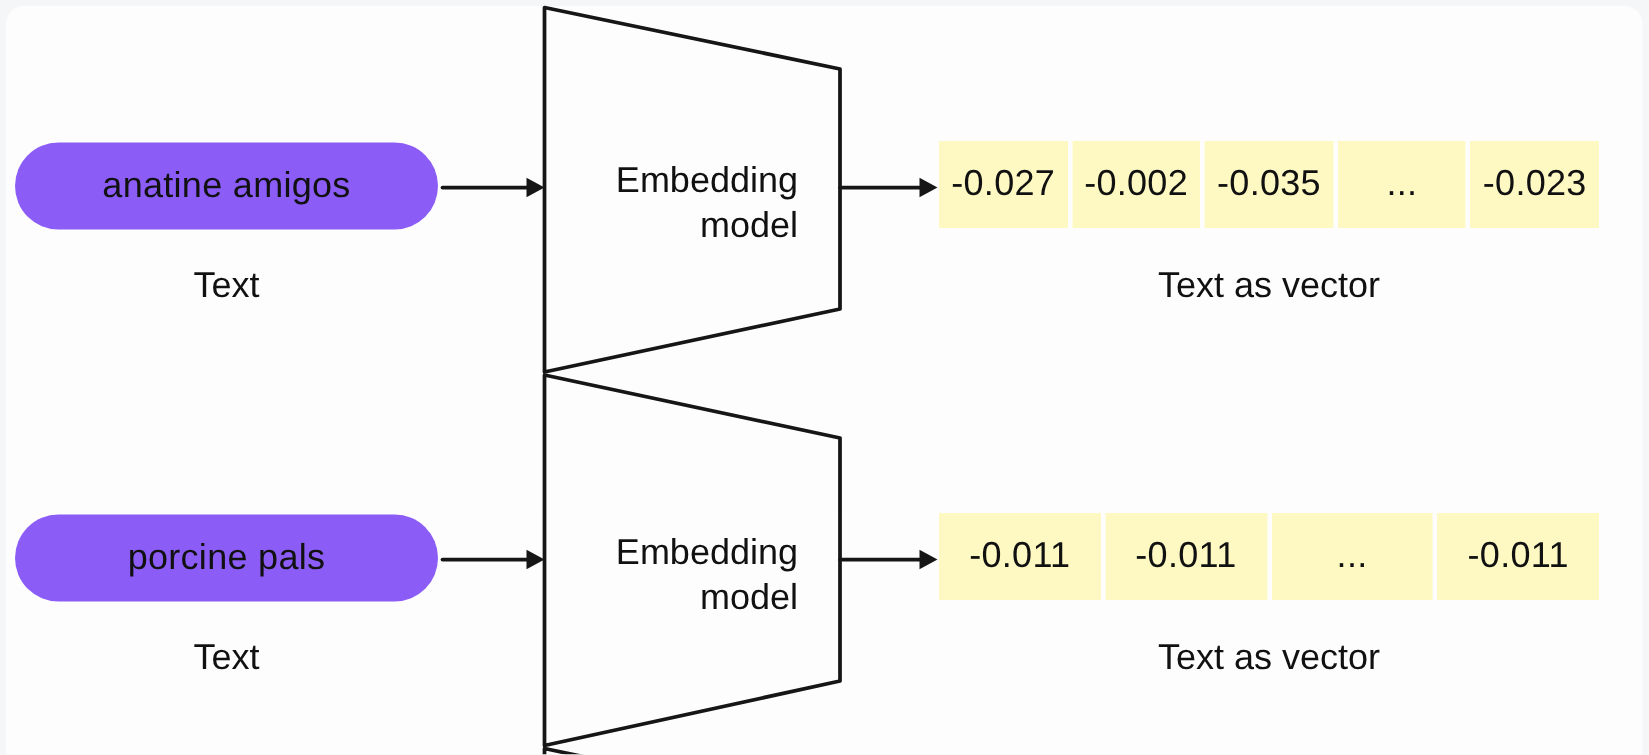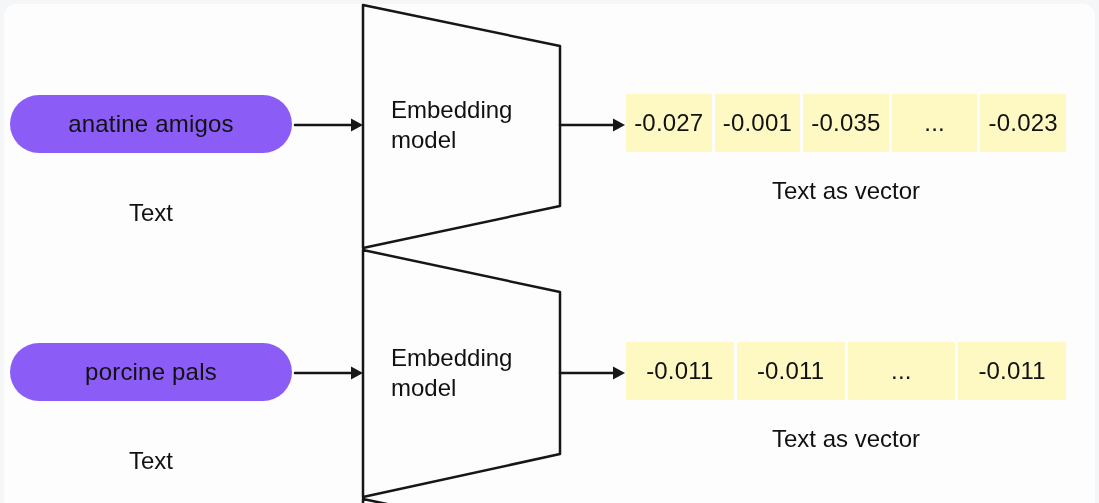--- a/index.html
+++ b/index.html
@@ -41,28 +41,28 @@
     display: flex; align-items: center; justify-content: center;
     font-size: 24px; color: #111;
     letter-spacing: 0.2px;
   }
   .under-label {
     position: absolute;
     top: 176px; height: 30px;
     display: flex; align-items: center; justify-content: center;
     font-size: 24px; color: #111;
   }
-  .input-label { left: 10px; width: 282px; margin-top: 22px; }
+  .input-label { left: 10px; width: 282px; }
   .vector-label { left: 626px; width: 440px; }
   .model-label {
     position: absolute;
-    left: 391px; top: 94px;
+    left: 391px; top: 105px;
     width: 141px; height: 62px;
     display: flex; align-items: center; justify-content: center;
-    text-align: left;
+    text-align: right;
     font-size: 24px; line-height: 30px; color: #111;
   }
   .cells {
     position: absolute;
     left: 626px; top: 94px;
     width: 440px; height: 58px;
     display: flex; gap: 3px;
   }
   .cell {
     flex: 1 1 0;
@@ -96,21 +96,21 @@
   </svg>
 
   <div class="row r0">
     <div class="pill">
       <span>anatine amigos</span>
     </div>
     <div class="under-label input-label">Text</div>
     <div class="model-label">Embedding model</div>
     <div class="cells">
       <div class="cell">-0.027</div>
-      <div class="cell">-0.001</div>
+      <div class="cell">-0.002</div>
       <div class="cell">-0.035</div>
       <div class="cell">...</div>
       <div class="cell">-0.023</div>
     </div>
     <div class="under-label vector-label">Text as vector</div>
   </div>
 
   <div class="row r1">
     <div class="pill">
       <span>porcine pals</span>

